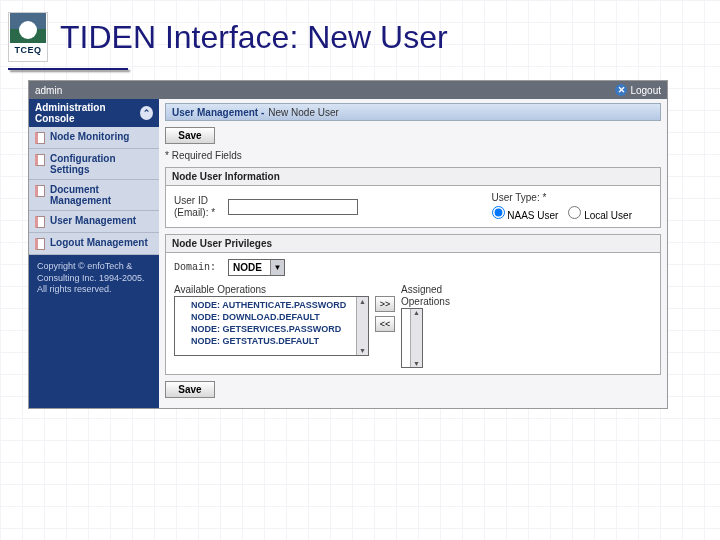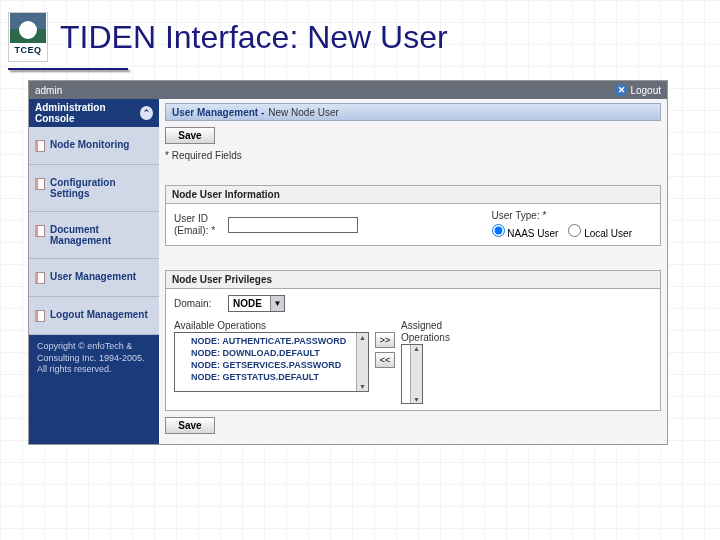--- a/index.html
+++ b/index.html
@@ -16,29 +16,29 @@
   h1 { font-family: "Century Gothic", Verdana, sans-serif; font-weight:400; font-size:32px; color:#1a1a7a; margin-left:4px; }
   .rule { height:2px; background:#1a1a7a; width:120px; margin:6px 0 10px 0; box-shadow:2px 2px 2px #888; }
   .app { display:flex; flex-direction:column; width:640px; margin-left:20px; border:1px solid #999; background:#fff; font-size:10px; }
   .topbar { background:#666c78; color:#fff; display:flex; align-items:center; justify-content:space-between; padding:2px 6px; height:18px; }
   .logout { display:flex; align-items:center; gap:3px; color:#fff; }
   .logout-icon { width:12px; height:12px; border-radius:50%; background:#3a78c2; color:#fff; display:inline-flex; align-items:center; justify-content:center; font-size:9px; font-weight:bold; }
   .main { display:flex; }
   .sidebar { width:130px; background:#e8e8ef; display:flex; flex-direction:column; }
   .sb-head { background:#1a3a7a; color:#fff; font-weight:bold; padding:3px 6px; display:flex; align-items:center; justify-content:space-between; }
   .chev-up { width:14px; height:14px; background:#dde3f3; border-radius:50%; color:#1a3a7a; display:inline-flex; align-items:center; justify-content:center; font-size:9px; }
-  .sb-item { background:#d0d8e8; border-bottom:1px solid #b0b8c8; padding:12px 6px; color:#1a3a7a; font-weight:bold; display:flex; gap:5px; align-items:flex-start; cursor:pointer; }
+  .sb-item { background:#d0d8e8; border-bottom:1px solid #b0b8c8; padding:4px 6px; color:#1a3a7a; font-weight:bold; display:flex; gap:5px; align-items:flex-start; cursor:pointer; }
   .doc-icon { width:10px; height:12px; background:#fff; border:1px solid #a88; border-left:3px solid #d99; flex-shrink:0; margin-top:1px; }
   .sb-foot { background:#1a3a7a; color:#c8d2ea; padding:6px 8px; font-size:9px; line-height:1.3; flex:1; }
   .content { flex:1; background:#f5f5f7; padding:4px 6px 10px 6px; display:flex; flex-direction:column; gap:6px; }
   .banner { background:linear-gradient(#d8e4f4,#b6c8e4); height:18px; display:flex; align-items:center; padding:0 6px; color:#1a3a7a; font-weight:bold; border:1px solid #9ab; }
   .banner .sub { color:#333; font-weight:normal; margin-left:4px; }
   .btn { background:linear-gradient(#fff,#d8d8d8); border:1px solid #888; padding:2px 12px; font-size:10px; font-weight:bold; width:50px; text-align:center; cursor:pointer; }
   .req { font-size:10px; color:#333; }
-  .section { border:1px solid #aaa; background:#fff;margin-top:18px; }
+  .section { border:1px solid #aaa; background:#fff; }
   .sec-head { background:#f0f0f2; border-bottom:1px solid #aaa; padding:3px 6px; font-weight:bold; color:#222; }
   .sec-body { padding:6px 8px; }
   .row { display:flex; align-items:center; gap:4px; }
   .lbl { color:#333; line-height:1.2; }
   input.txt { border:1px solid #666; height:16px; width:130px; font-size:10px; padding:1px 3px; }
   .radio-group { display:flex; gap:10px; align-items:center; margin-left:28px; }
   .select { border:1px solid #666; height:17px; display:inline-flex; align-items:center; background:#fff; }
   .select span.val { padding:0 8px 0 4px; font-weight:bold; }
   .select span.arrow { background:#d0d0d8; border-left:1px solid #888; width:14px; height:100%; display:inline-flex; align-items:center; justify-content:center; font-size:8px; }
   .ops { display:flex; gap:6px; margin-top:8px; align-items:flex-start; }
@@ -126,21 +126,21 @@
                 </div>
               </div>
             </div>
           </div>
         </div>
 
         <div class="section">
           <div class="sec-head">Node User Privileges</div>
           <div class="sec-body">
             <div class="row">
-              <span class="lbl" style="width:50px;">Domain:</span>
+              <span class="lbl" style="width:50px;font-family:Liberation Mono, monospace;">Domain:</span>
               <span class="select">
                 <span class="val">NODE</span>
                 <span class="arrow">▼</span>
               </span>
             </div>
             <div class="ops">
               <div>
                 <div class="lbl">Available Operations</div>
                 <div class="listbox avail">
                   <div>NODE: AUTHENTICATE.PASSWORD</div>

